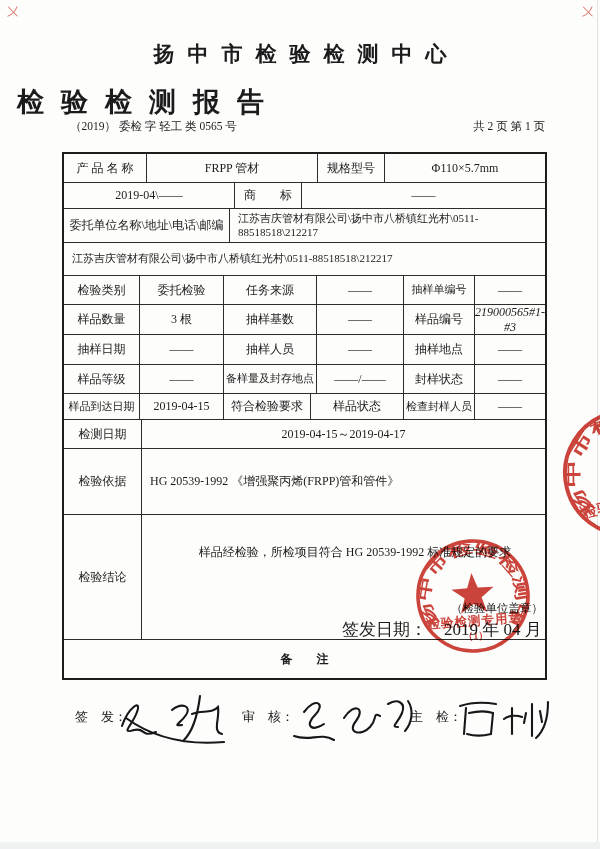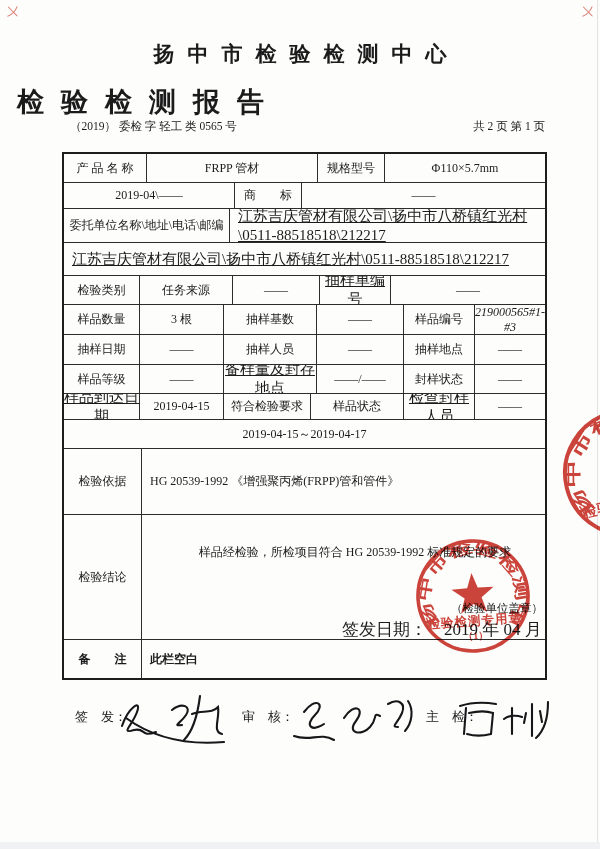--- a/index.html
+++ b/index.html
@@ -38,21 +38,21 @@
     border:2px solid #1d1d1d; display:flex; flex-direction:column;
     font-size:12px;
   }
   .row { display:flex; border-bottom:1px solid #2c2c2c; }
   .row:last-child { border-bottom:none;font-weight:bold; }
   .cell { border-right:1px solid #2c2c2c; display:flex; align-items:center;
           justify-content:center; text-align:center; line-height:1.25; overflow:hidden; }
   .cell:last-child { border-right:none; flex:1; }
   .cell.left { justify-content:flex-start; text-align:left; padding-left:8px; }
   .small { font-size:12px;font-style:italic; }
-  .tiny  { font-size:15px;text-decoration:underline; }
+  .tiny  { font-size:11px; }
 
   .h-r0{height:29px}.h-r1{height:26px}.h-r2{height:34px}.h-r3{height:33px}
   .h-r4{height:29px}.h-r5{height:30px}.h-r6{height:30px}.h-r7{height:29px}
   .h-r8{height:26px}.h-r9{height:29px}.h-r10{height:66px}.h-r11{height:125px}
   .h-r12{flex:1}
 
   .wA1{flex:0 0 83px}.wA2{flex:0 0 171px}.wA3{flex:0 0 67px}
   .wB1{flex:0 0 166px}
   .wC1{flex:0 0 76px}.wC2{flex:0 0 84px}.wC3{flex:0 0 93px}.wC4{flex:0 0 87px}.wC5{flex:0 0 71px}
   .wD1{flex:0 0 78px}
@@ -63,21 +63,21 @@
   .issue-line { position:absolute; top:104px; left:200px; font-size:17px; white-space:nowrap; }
 
   
   .seal { position:absolute; mix-blend-mode:multiply; opacity:.92; }
   .seal-main { left:406px; top:529px; transform:rotate(-4deg); }
   .seal-edge { left:552px; top:398px; transform:rotate(-14deg); }
 
   
   .sig-line { position:absolute; left:0; top:688px; width:600px; height:90px; }
   .sig-label { position:absolute; font-size:13px; top:20px; }
-  .sig-label.s0{ left:75px; } .sig-label.s1{ left:242px; } .sig-label.s2{ left:426px; }
+  .sig-label.s0{ left:75px; } .sig-label.s1{ left:242px; } .sig-label.s2{ left:410px; }
   .sig-svg { position:absolute; }
   .sig-svg path { fill:none; stroke:#17171a; stroke-width:2.1; stroke-linecap:round; }
 </style>
 </head>
 <body>
 
 <div class="page">
   <div class="scan-edge-right"></div>
   <div class="scan-edge-bottom"></div>
 
@@ -110,20 +110,21 @@
       <div class="cell wB1">委托单位名称\地址\电话\邮编</div>
       <div class="cell left tiny">江苏吉庆管材有限公司\扬中市八桥镇红光村\0511-88518518\212217</div>
     </div>
 
     <div class="row h-r3">
       <div class="cell left tiny">江苏吉庆管材有限公司\扬中市八桥镇红光村\0511-88518518\212217</div>
     </div>
 
     <div class="row h-r4">
       <div class="cell wC1">检验类别</div>
+      <div class="cell wC2">委托检验</div>
       <div class="cell wC3">任务来源</div>
       <div class="cell wC4">——</div>
       <div class="cell wC5 tiny">抽样单编号</div>
       <div class="cell">——</div>
     </div>
 
     <div class="row h-r5">
       <div class="cell wC1">样品数量</div>
       <div class="cell wC2">3 根</div>
       <div class="cell wC3">抽样基数</div>
@@ -153,40 +154,40 @@
     <div class="row h-r8">
       <div class="cell wC1 tiny">样品到达日期</div>
       <div class="cell wC2">2019-04-15</div>
       <div class="cell wC4">符合检验要求</div>
       <div class="cell wC3">样品状态</div>
       <div class="cell wC5 tiny">检查封样人员</div>
       <div class="cell">——</div>
     </div>
 
     <div class="row h-r9">
+      <div class="cell wD1">检测日期</div>
       <div class="cell">2019-04-15～2019-04-17</div>
     </div>
 
     <div class="row h-r10">
       <div class="cell wD1">检验依据</div>
       <div class="cell left">HG 20539-1992 《增强聚丙烯(FRPP)管和管件》</div>
     </div>
 
     <div class="row h-r11">
       <div class="cell wD1">检验结论</div>
       <div class="cell concl-body">
         <div class="concl-text">样品经检验，所检项目符合 HG 20539-1992 标准规定的要求</div>
         <div class="seal-note">（检验单位盖章）</div>
         <div class="issue-line">签发日期：　2019 年 04 月　17　日</div>
       </div>
     </div>
 
     <div class="row h-r12">
       <div class="cell wD1">备　　注</div>
-      <div class="cell left">此栏空白</div>
     </div>
   </div>
 
   <svg class="seal seal-main" width="134" height="134" viewBox="0 0 134 134">
     <g fill="none" stroke="#c9342a">
       <circle cx="67" cy="67" r="55" stroke-width="3.6"></circle>
     </g>
     <defs>
       <path id="arcMain" d="M 31.8 91.7 A 43 43 0 1 1 102.2 91.7"></path>
     </defs>

